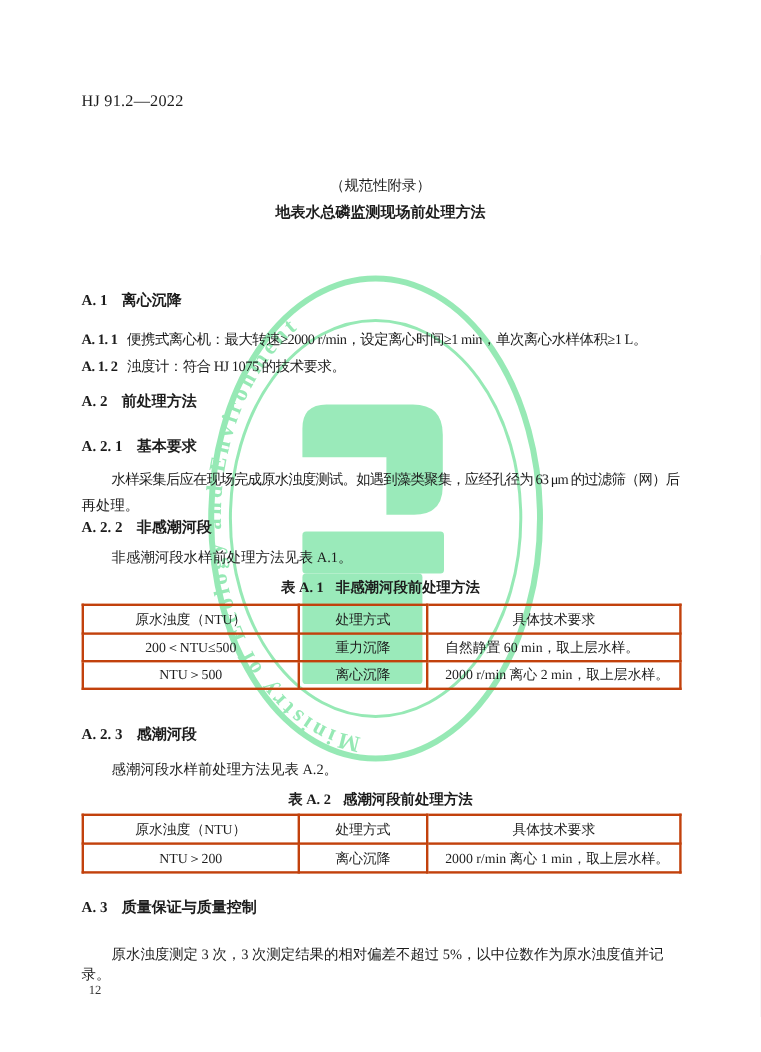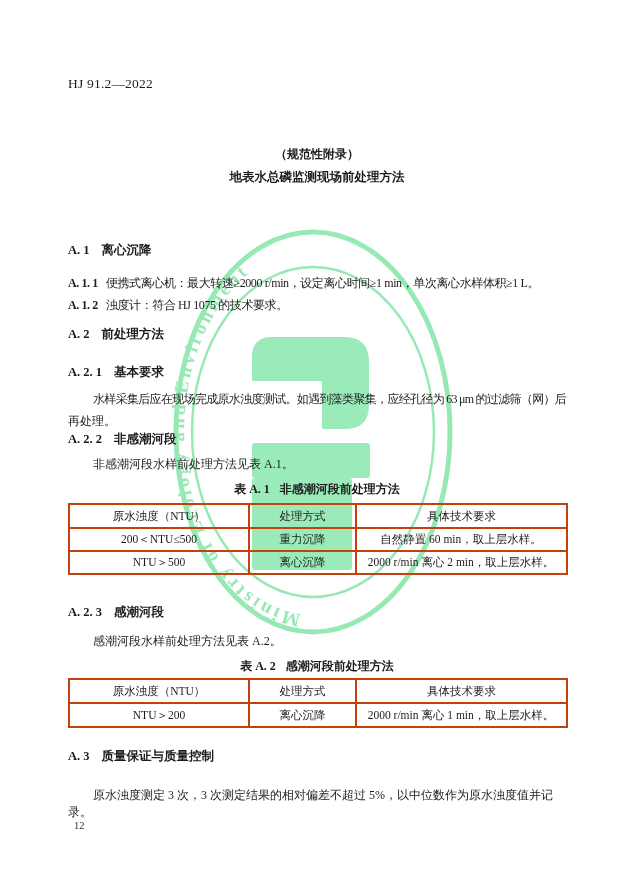--- a/index.html
+++ b/index.html
@@ -17,21 +17,21 @@
     pointer-events: none;
   }
   .content { position: absolute; inset: 0; z-index: 1; }
 
   .doc-header {
     position: absolute; left: 68px; top: 76px;
     font-weight: normal; font-size: 13.5px; letter-spacing: 0.2px;
   }
   .title-block { position: absolute; left: 0; right: 0; top: 140px; text-align: center; }
   .title-block .t1 { font-weight: bold; font-size: 13px; }
-  .title-block .t2 { font-weight: bold; font-size: 12px; margin-top: 6px; }
+  .title-block .t2 { font-weight: normal; font-size: 12px; margin-top: 6px; }
   .title-block .t3 { font-weight: bold; font-size: 12.5px; margin-top: 6px; }
 
   .abs { position: absolute; left: 68px; width: 498px; }
   .heading { font-weight: bold; font-size: 12.5px; white-space: nowrap; }
   .heading .num { margin-right: 12px; }
   .clause { font-size: 12px; white-space: nowrap; letter-spacing: -0.4px; }
   .clause .num { font-weight: bold; margin-right: 8px; }
   .para { font-size: 12px; }
   .indent { text-indent: 25px; }
   .fill-line {
@@ -50,21 +50,21 @@
   }
   table.std td {
     border: 2px solid #c2410c;
     font-size: 11.5px;
     text-align: center;
     height: 21px;
     padding: 0 4px;
     overflow: hidden; white-space: nowrap;
   }
   table.std tr.hdr td { height: 22px; }
-  table.std td.left { text-align: center; padding-left: 3px; }
+  table.std td.left { text-align: left; padding-left: 14px; }
 
   .page-num { position: absolute; left: 74px; top: 820px; font-size: 10.5px; color: #333; }
 </style>
 </head>
 <body>
 
 <div class="page">
 
   <svg class="watermark" width="634" height="877" viewBox="0 0 634 877">
     <g opacity="0.8">

